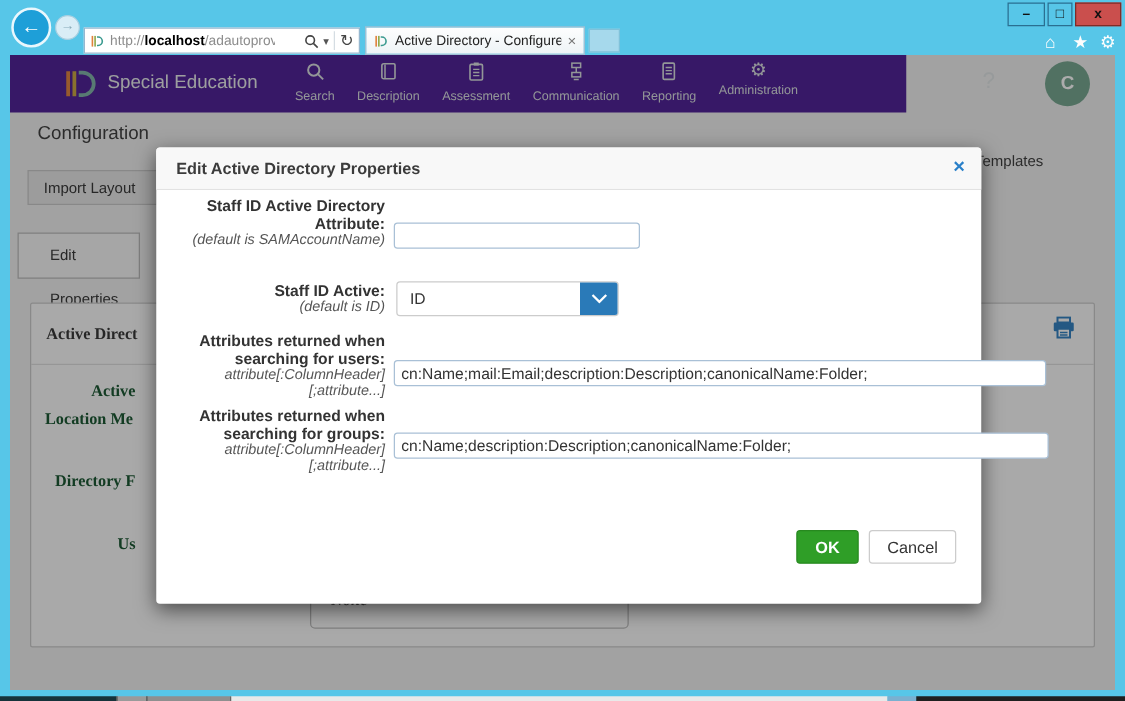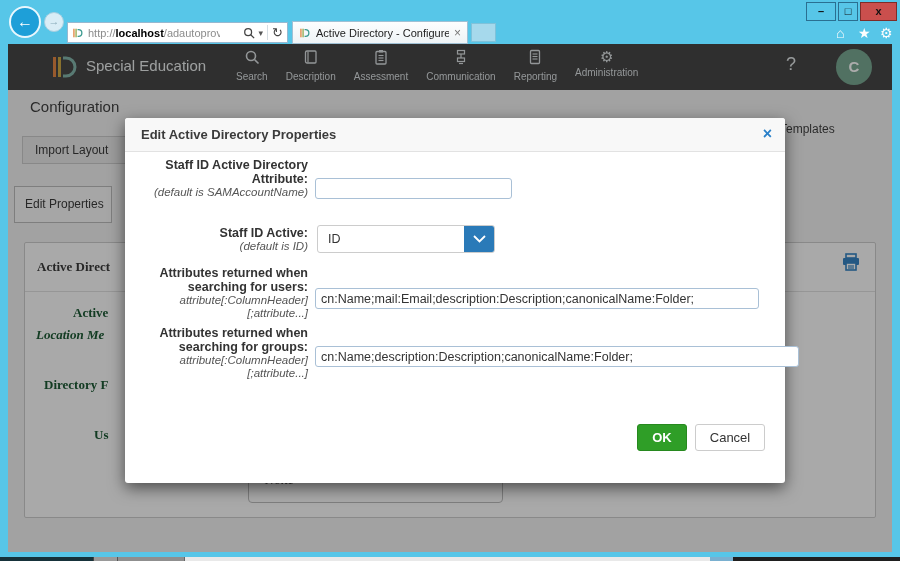--- a/index.html
+++ b/index.html
@@ -25,33 +25,33 @@
   .new-tab { position:absolute; left:471px; top:23px; width:25px; height:19px; background:#a6d9ec; border:1px solid #7fc2da; cursor:pointer; }
   .win-btn { position:absolute; top:2px; height:19px; text-align:center; font-size:11px; line-height:17px; color:#111; cursor:pointer; border:1px solid #2a6f91; }
   .wb-min { left:806px; width:30px; font-weight:bold; }
   .wb-max { left:838px; width:20px; }
   .wb-close { left:860px; width:37px; background:#ca4f4d; border-color:#7e2c28; font-weight:bold; }
   .tool-ic { position:absolute; top:26px; color:#fdfdfd; font-size:14px; line-height:14px; cursor:pointer; }
 
   
   #viewport { position:absolute; left:8px; top:44px; width:884px; height:508px; background:#f0f0f0; overflow:hidden; }
 
-  .app-header { position:absolute; left:0; top:0; width:884px; height:46px; background:#404040; }
+  .app-header { position:absolute; left:0; top:0; width:717px; height:46px; background:#4c1d95; }
   .app-title { position:absolute; left:78px; top:13px; font-size:15px; color:#e8ecec; }
   .app-logo { position:absolute; left:42px; top:9px; }
   .nav-row { position:absolute; left:228px; top:5px; display:flex; gap:18px; }
   .nav-item { display:flex; flex-direction:column; align-items:center; gap:2px; color:#d9dee0; cursor:pointer; }
   .nav-item .lbl { font-size:10px; }
   .help-q { position:absolute; left:778px; top:10px; font-size:18px; color:#dfe4e5; cursor:pointer; }
   .avatar { position:absolute; left:828px; top:5px; width:36px; height:36px; border-radius:50%; background:#74a58e; color:#fff; font-size:15px; font-weight:bold; text-align:center; line-height:36px; cursor:pointer; }
 
   .page-title { position:absolute; left:22px; top:54px; font-size:15px; color:#3a3a3a; }
   .templates { position:absolute; left:772px; top:78px; font-size:12px; color:#3a3a3a; cursor:pointer; }
   .import-tab { position:absolute; left:14px; top:92px; width:104px; height:28px; background:#e7e7e7; border:1px solid #c8c8c8; font-size:12px; color:#333; line-height:26px; padding-left:12px; cursor:pointer; }
-  .edit-props { position:absolute; left:6px; top:142px; width:98px; height:37px; background:#f6f6f6; border:1px solid #b9b9b9; font-size:12px; color:#333; line-height:35px; padding-left:10px; cursor:pointer; }
+  .edit-props { position:absolute; left:6px; top:142px; width:98px; height:37px; background:#f6f6f6; border:1px solid #b9b9b9; font-size:12px; color:#333; line-height:35px; padding-left:25px; cursor:pointer; }
 
   .panel { position:absolute; left:16px; top:198px; width:852px; height:276px; background:#fbfbfb; border:1px solid #c9c9c9; border-radius:2px; font-family:"Liberation Serif", serif; }
   .panel-title { position:absolute; left:12px; top:16px; font-size:13px; font-weight:bold; color:#333; white-space:nowrap; }
   .panel-sep { position:absolute; left:0; top:48px; width:100%; border-top:1px solid #ddd; }
   .print-ic { position:absolute; right:14px; top:10px; cursor:pointer; }
   .p-lbl { position:absolute; font-size:13px; font-weight:bold; color:#14532d; white-space:nowrap; }
   .none-box { position:absolute; left:223px; top:166px; width:255px; height:94px; border:1px solid #b9b9b9; border-radius:4px; }
   .none-txt { position:absolute; left:16px; top:62px; font-size:13px; font-style:italic; font-weight:bold; color:#4a4a4a; }
 
   .overlay { position:absolute; left:0; top:0; width:884px; height:508px; background:rgba(18,18,18,0.35); z-index:5; }
@@ -59,22 +59,22 @@
   
   .modal { position:absolute; left:117px; top:74px; width:660px; height:365px; background:#fff; z-index:10; border-radius:3px; box-shadow:0 5px 16px rgba(0,0,0,0.55); }
   .modal-hd { position:absolute; left:0; top:0; width:100%; height:34px; background:#f8f8f8; border-bottom:1px solid #e2e2e2; border-radius:3px 3px 0 0; }
   .modal-title { position:absolute; left:16px; top:9px; font-size:13px; font-weight:bold; color:#3b3b3b; }
   .modal-x { position:absolute; right:13px; top:7px; font-size:16px; font-weight:bold; color:#2a80c9; cursor:pointer; line-height:18px; }
   .f-lbl { position:absolute; left:8px; width:175px; text-align:right; }
   .f-lbl .b { font-size:12.5px; font-weight:bold; color:#333; line-height:1.12; }
   .f-lbl .h { font-size:11.5px; font-style:italic; color:#555; line-height:1.15; }
   .txt-in { position:absolute; height:21px; border:1px solid #a9c0d6; border-radius:3px; font-family:"Liberation Sans",sans-serif; font-size:12.5px; color:#333; padding:0 5px; outline:none; }
   .in-1 { left:190px; top:60px; width:197px; }
-  .in-3 { left:190px; top:170px; width:444px; }
-  .in-4 { left:190px; top:228px; width:484px; }
+  .in-3 { left:190px; top:170px; width:522px; }
+  .in-4 { left:190px; top:228px; width:524px; }
   .sel { position:absolute; left:192px; top:107px; width:178px; height:28px; border:1px solid #ccc; border-radius:3px; background:#fff; cursor:pointer; }
   .sel-val { position:absolute; left:10px; top:6px; font-size:12.5px; color:#333; }
   .sel-btn { position:absolute; right:0; top:0; width:30px; height:26px; background:#2a7ab8; border-radius:0 2px 2px 0; display:flex; align-items:center; justify-content:center; }
   .btn { position:absolute; top:306px; height:27px; border-radius:3px; font-size:13px; text-align:center; line-height:25px; cursor:pointer; }
   .btn-ok { left:512px; width:50px; background:#2f9e27; border:1px solid #27891f; color:#fff; font-weight:bold; }
   .btn-cancel { left:570px; width:70px; background:#fff; border:1px solid #ccc; color:#333; }
 
   
   .taskbar { position:absolute; left:0; top:557px; width:900px; height:4px; }
   .tb-seg { position:absolute; top:0; height:4px; }
@@ -208,21 +208,21 @@
         <svg width="20" height="19" viewBox="0 0 20 19">
             <rect x="5" y="1" width="10" height="4" fill="none" stroke="#2e7fc0" stroke-width="1.6"></rect>
             <rect x="2" y="5" width="16" height="7" rx="1" fill="#2e7fc0"></rect>
             <rect x="5" y="10" width="10" height="7" fill="#fff" stroke="#2e7fc0" stroke-width="1.6"></rect>
             <line x1="7" y1="13" x2="13" y2="13" stroke="#2e7fc0" stroke-width="1.2"></line>
             <line x1="7" y1="15" x2="13" y2="15" stroke="#2e7fc0" stroke-width="1.2"></line>
           </svg>
       </span>
       <div class="panel-sep"></div>
       <span class="p-lbl" style="left:48px;top:62px;">Active</span>
-      <span class="p-lbl" style="left:11px;top:84px;font-style:italic;">Location Me</span>
+      <span class="p-lbl" style="left:11px;top:84px;">Location Me</span>
       <span class="p-lbl" style="left:19px;top:134px;">Directory F</span>
       <span class="p-lbl" style="left:69px;top:184px;">Us</span>
       <div class="none-box">
         <span class="none-txt">None</span>
       </div>
     </div>
 
     <div class="overlay"></div>
 
     <div class="modal">

